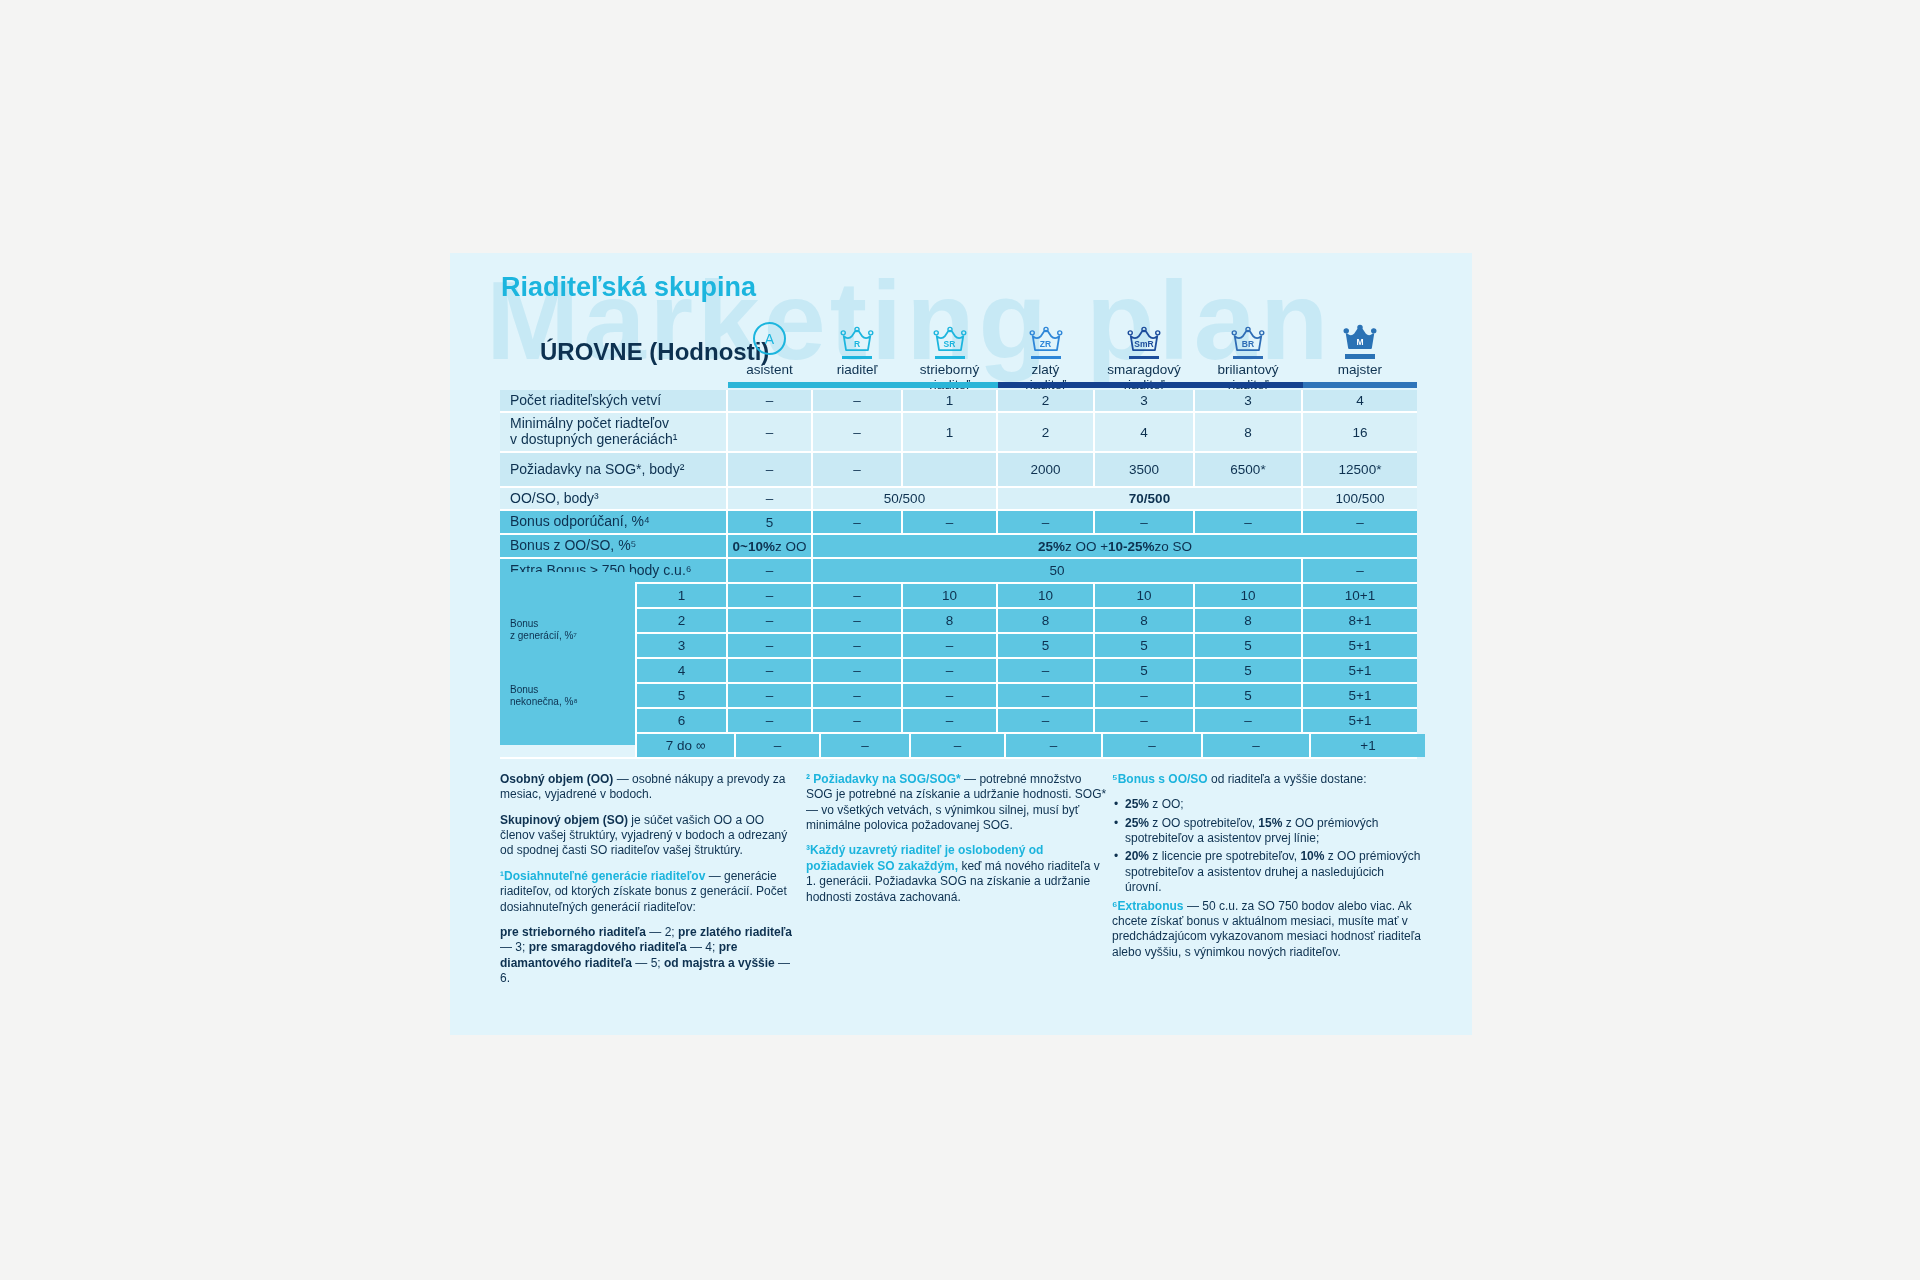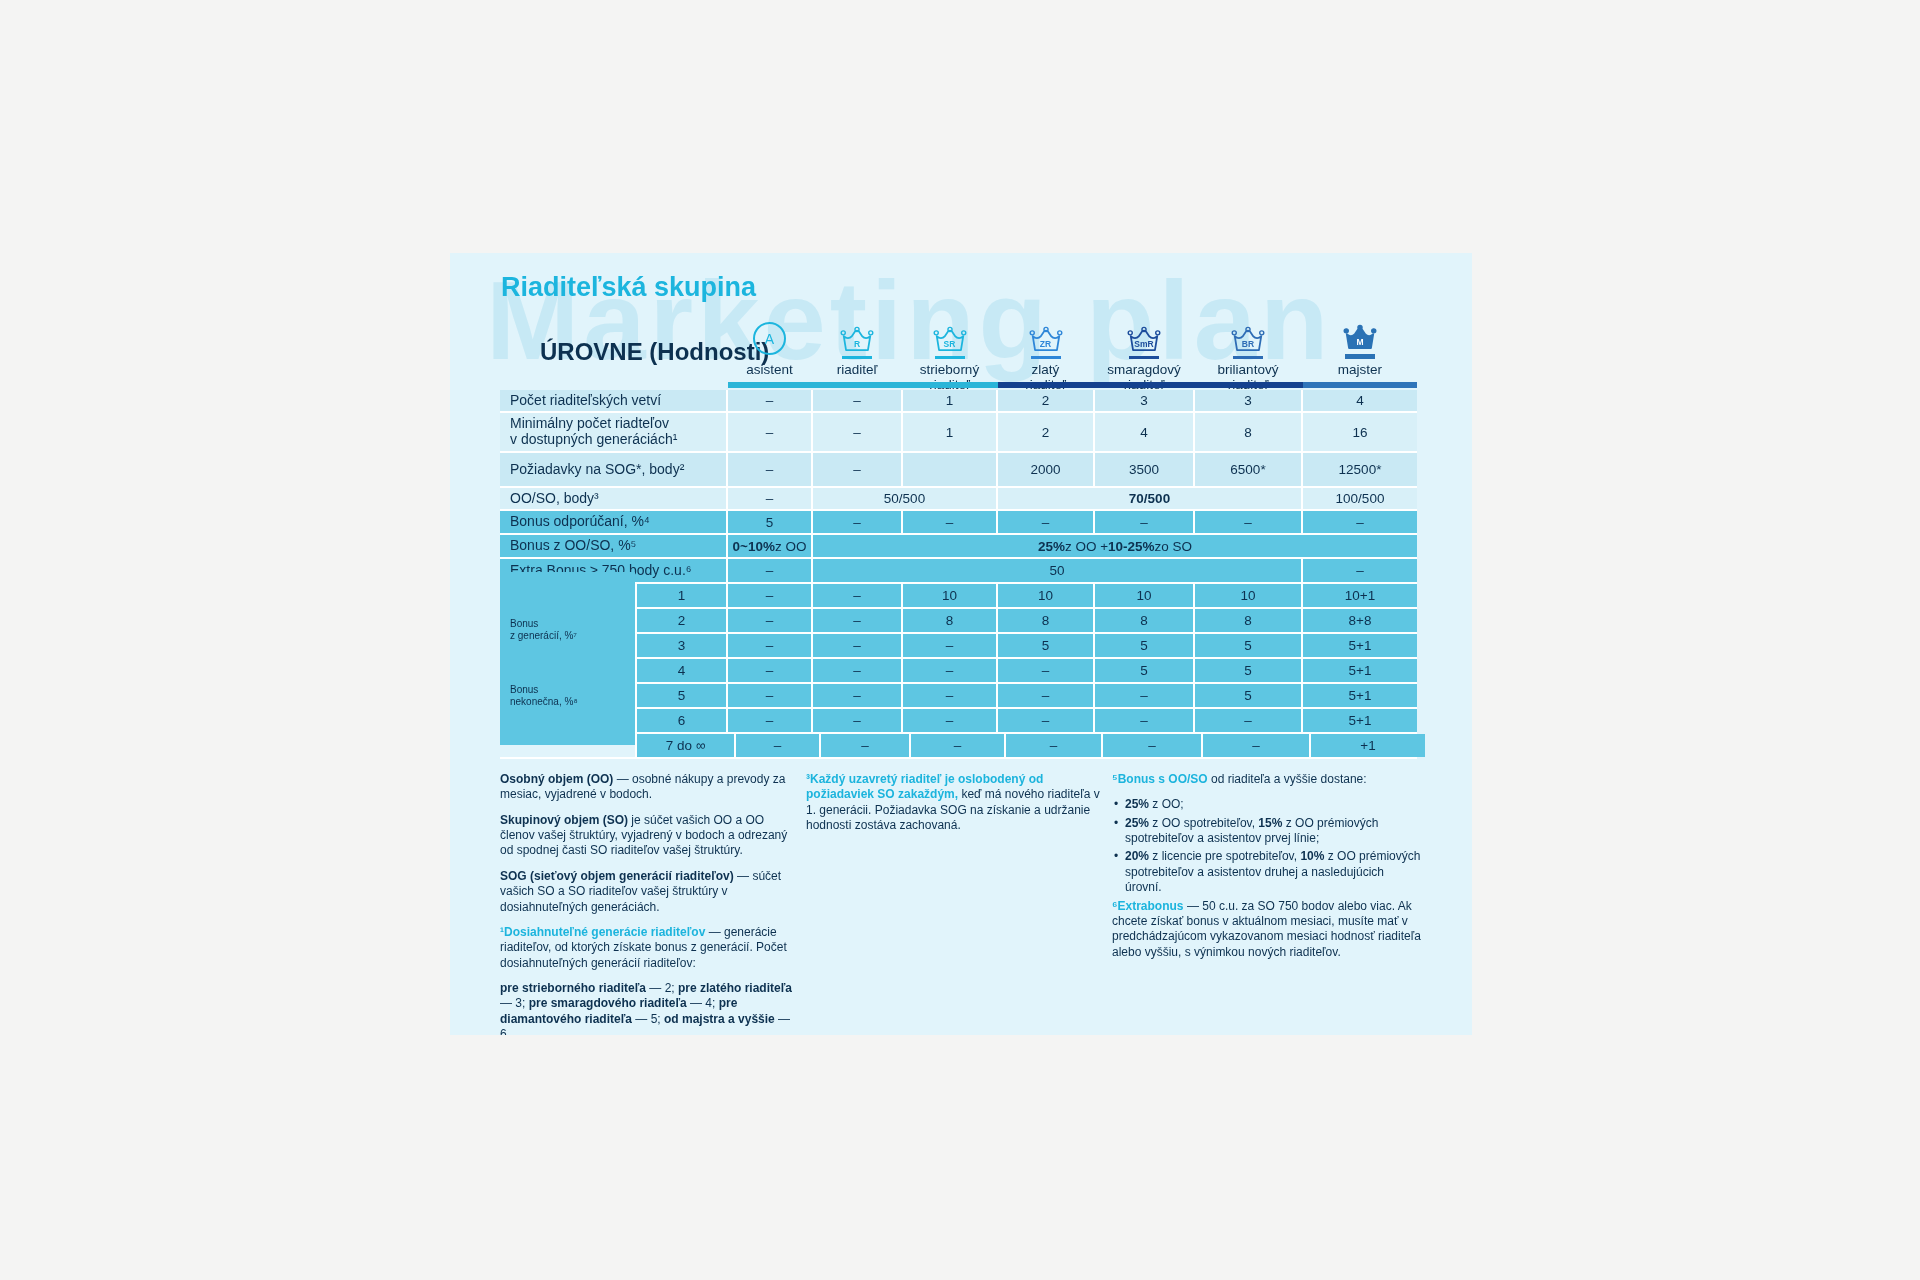--- a/index.html
+++ b/index.html
@@ -234,21 +234,21 @@
         </div>
         <div class="row" style="height: 23px;">
           <div class="spacer"></div>
           <div class="cell dk gnum" style="width: 89px;">2</div>
           <div class="cell val dk" style="width: 83px;">–</div>
           <div class="cell val dk" style="width: 88px;">–</div>
           <div class="cell val dk" style="width: 93px;">8</div>
           <div class="cell val dk" style="width: 95px;">8</div>
           <div class="cell val dk" style="width: 98px;">8</div>
           <div class="cell val dk" style="width: 106px;">8</div>
-          <div class="cell val dk" style="width: 114px;">8+8</div>
+          <div class="cell val dk" style="width: 114px;">8+1</div>
         </div>
         <div class="row" style="height: 23px;">
           <div class="spacer"></div>
           <div class="cell dk gnum" style="width: 89px;">3</div>
           <div class="cell val dk" style="width: 83px;">–</div>
           <div class="cell val dk" style="width: 88px;">–</div>
           <div class="cell val dk" style="width: 93px;">–</div>
           <div class="cell val dk" style="width: 95px;">5</div>
           <div class="cell val dk" style="width: 98px;">5</div>
           <div class="cell val dk" style="width: 106px;">5</div>
@@ -297,25 +297,25 @@
           <div class="cell val dk" style="width: 98px;">–</div>
           <div class="cell val dk" style="width: 106px;">–</div>
           <div class="cell val dk" style="width: 114px;">+1</div>
         </div>
       </div>
 
     <div class="footnotes">
       <div class="fcol" id="fcol1">
           <div class="fpara"><span class="b">Osobný objem (OO)</span><span> — osobné nákupy a prevody za mesiac, vyjadrené v bodoch.</span></div>
           <div class="fpara"><span class="b">Skupinový objem (SO)</span><span> je súčet vašich OO a OO členov vašej štruktúry, vyjadrený v bodoch a odrezaný od spodnej časti SO riaditeľov vašej štruktúry.</span></div>
-          <div class="fpara"><span class="b">SOG (sieťový objem generácií riaditeľov)</span><span> — súčet vašich SO a SO riaditeľov vašej štruktúry v dosiahnuteľných generáciách.</span></div>
           <div class="fpara"><span class="cb">¹Dosiahnuteľné generácie riaditeľov</span><span> — generácie riaditeľov, od ktorých získate bonus z generácií. Počet dosiahnuteľných generácií riaditeľov:</span></div>
           <div class="fpara"><span class="b">pre strieborného riaditeľa</span><span> — 2; </span><span class="b">pre zlatého riaditeľa</span><span> — 3; </span><span class="b">pre smaragdového riaditeľa</span><span> — 4; </span><span class="b">pre diamantového riaditeľa</span><span> — 5; </span><span class="b">od majstra a vyššie</span><span> — 6.</span></div>
         </div>
       <div class="fcol" id="fcol2">
+          <div class="fpara"><span class="cb">² Požiadavky na SOG/SOG*</span><span> — potrebné množstvo SOG je potrebné na získanie a udržanie hodnosti. SOG* — vo všetkých vetvách, s výnimkou silnej, musí byť minimálne polovica požadovanej SOG.</span></div>
           <div class="fpara"><span class="cb">³Každý uzavretý riaditeľ je oslobodený od požiadaviek SO zakaždým,</span><span> keď má nového riaditeľa v 1. generácii. Požiadavka SOG na získanie a udržanie hodnosti zostáva zachovaná.</span></div>
         </div>
       <div class="fcol" id="fcol3">
           <div class="fpara"><span class="cb">⁵Bonus s OO/SO</span><span> od riaditeľa a vyššie dostane:</span></div>
           <div class="fpara fbullet"><span class="dot">•</span><span class="b">25%</span><span> z OO;</span></div>
           <div class="fpara fbullet"><span class="dot">•</span><span class="b">25%</span><span> z OO spotrebiteľov, </span><span class="b">15%</span><span> z OO prémiových spotrebiteľov a asistentov prvej línie;</span></div>
           <div class="fpara fbullet"><span class="dot">•</span><span class="b">20%</span><span> z licencie pre spotrebiteľov, </span><span class="b">10%</span><span> z OO prémiových spotrebiteľov a asistentov druhej a nasledujúcich úrovní.</span></div>
           <div class="fpara"><span class="cb">⁶Extrabonus</span><span> — 50 c.u. za SO 750 bodov alebo viac. Ak chcete získať bonus v aktuálnom mesiaci, musíte mať v predchádzajúcom vykazovanom mesiaci hodnosť riaditeľa alebo vyššiu, s výnimkou nových riaditeľov.</span></div>
         </div>
     </div>

